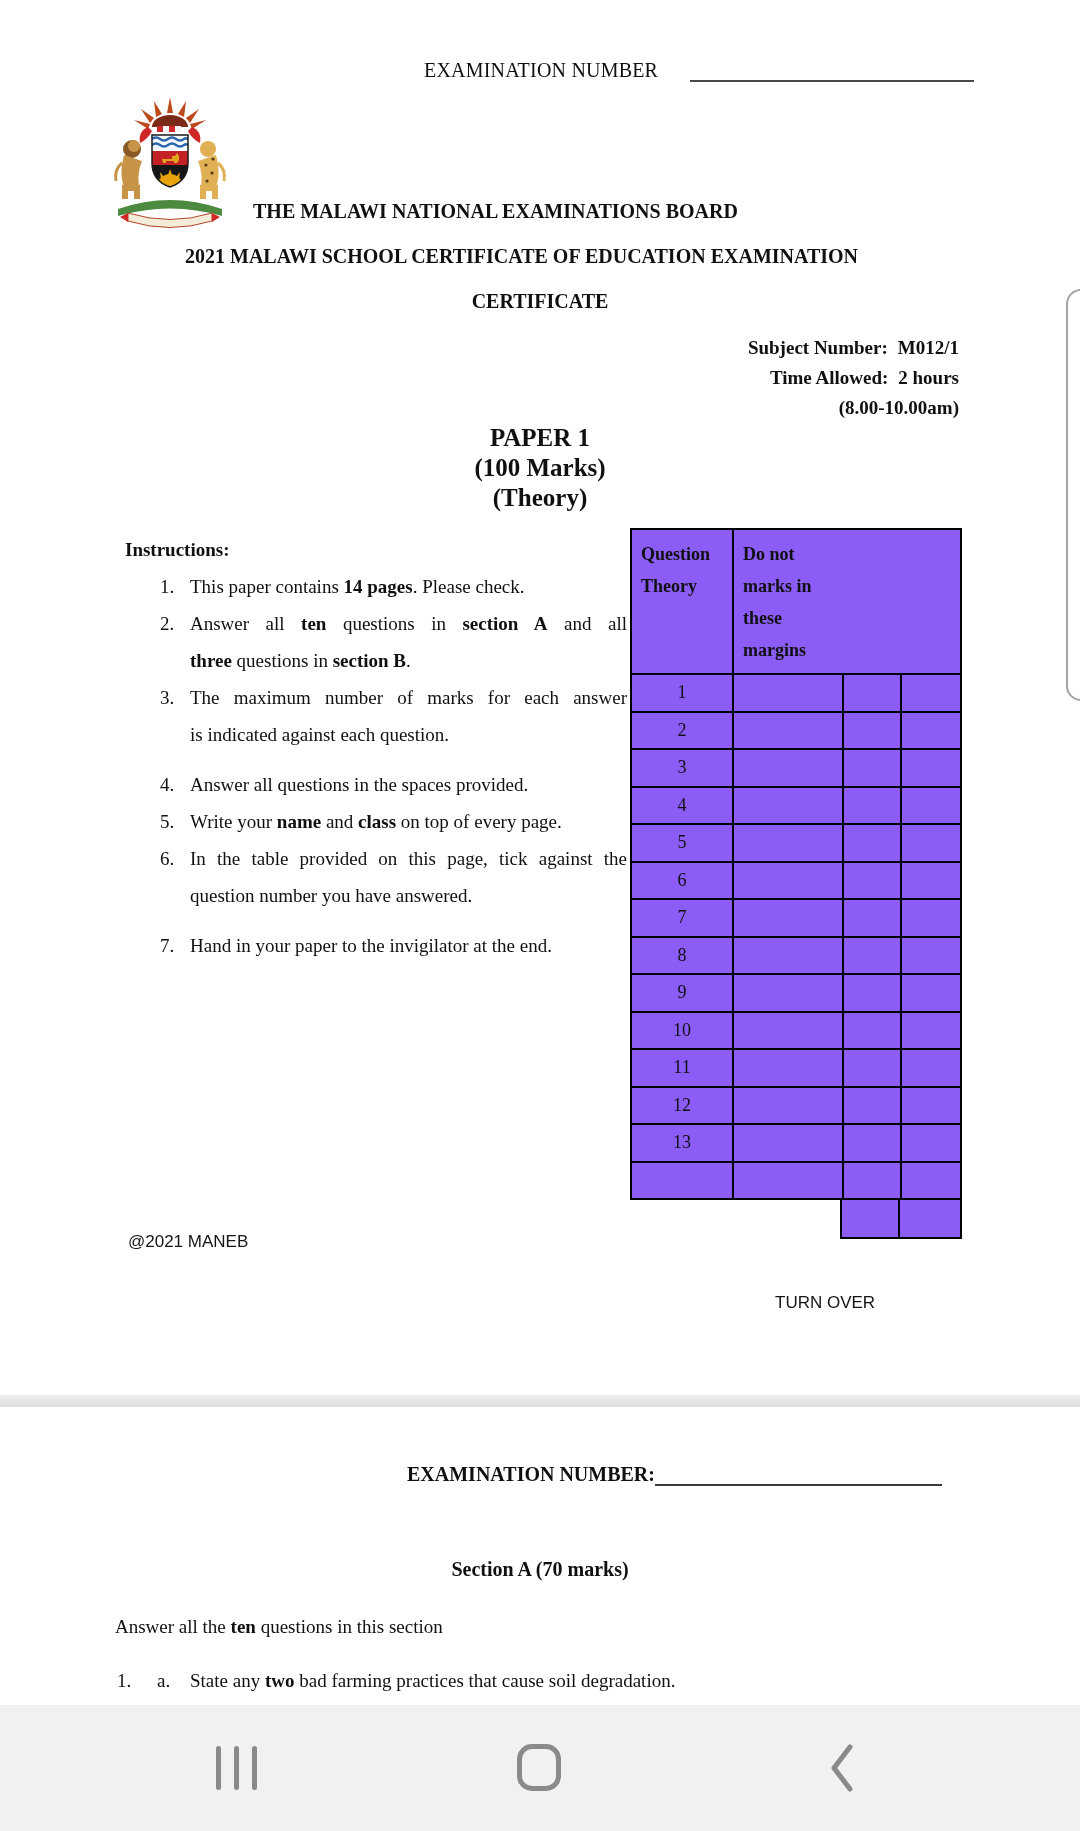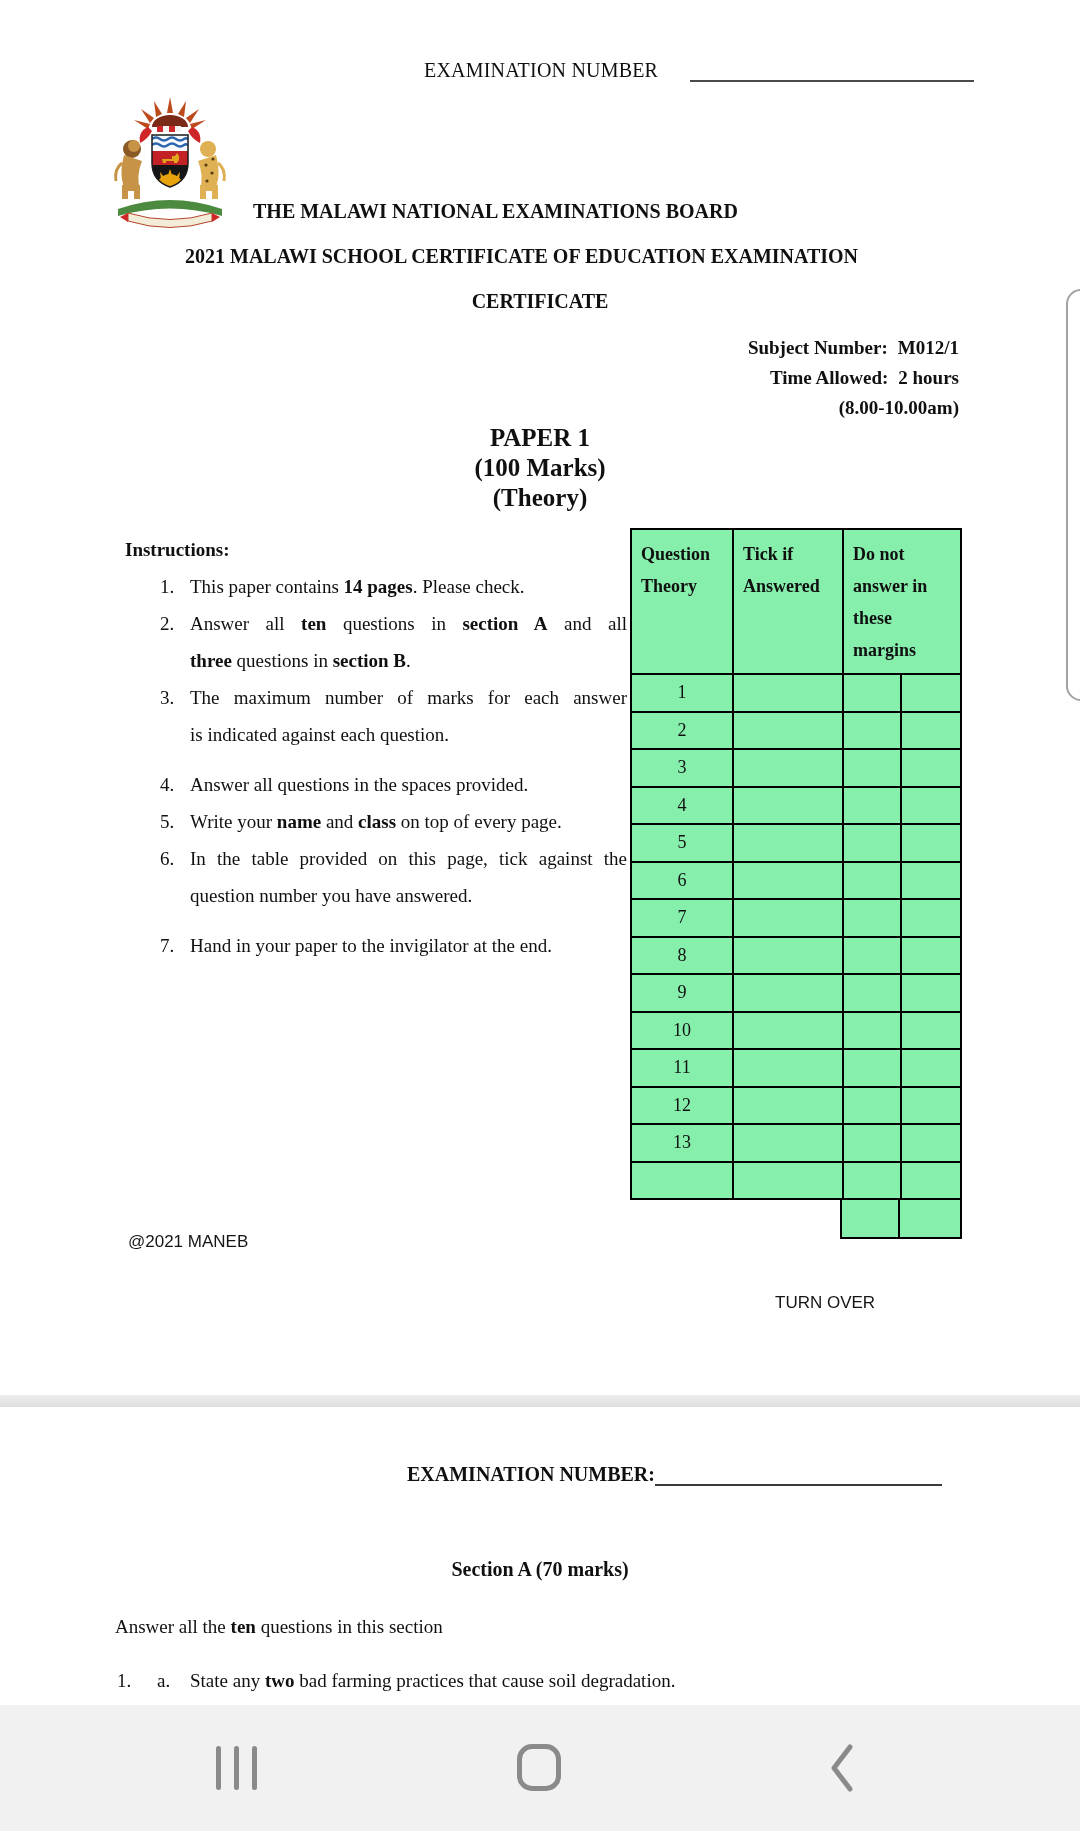--- a/index.html
+++ b/index.html
@@ -20,21 +20,21 @@
   
   .ins-wrap{font-size:19px;line-height:37px;width:520px;}
   .ins-head{font-weight:bold;}
   .ins-item{display:flex;}
   .ins-item.gap{margin-top:13px;}
   .ins-num{width:30px;flex:0 0 30px;}
   .ins-body{width:437px;flex:0 0 437px;}
   .ins-body .line{display:block;}
   .ins-body .line.just{text-align:justify;text-align-last:justify;}
   
-  .qt{box-sizing:border-box;background:#86efac;}
+  .qt{box-sizing:border-box;background:#8b5cf6;}
   .qt-header{display:grid;grid-template-columns:102px 110px 116px;
     border:2px solid #000;border-bottom:2px solid #000;width:332px;height:147px;}
   .qt-header .hcell{border-right:2px solid #000;font-weight:bold;font-size:18px;
     line-height:32px;padding:8px 0 0 9px;box-sizing:border-box;}
   .qt-header .hcell:last-child{border-right:none;}
   .qt-body{display:grid;grid-template-columns:102px 110px 58px 58px;grid-auto-rows:37.5px;
     width:332px;border-left:2px solid #000;border-right:2px solid #000;box-sizing:border-box;}
   .qt-body .cell{border-right:2px solid #000;border-bottom:2px solid #000;
     display:flex;align-items:center;justify-content:center;font-size:18px;box-sizing:border-box;}
   .qt-body .cell.c3{border-right:none;}
@@ -211,26 +211,22 @@
       </div>
     </div>
 </div>
 
 <div class="abs qt qt-header" style="left:630px;top:528px;">
   <div class="hcell">
       <div>Question</div>
       <div>Theory</div>
     </div>
   <div class="hcell">
-      <div>Tick if</div>
-      <div>Answered</div>
-    </div>
-  <div class="hcell">
       <div>Do not</div>
-      <div>answer in</div>
+      <div>marks in</div>
       <div>these</div>
       <div>margins</div>
     </div>
 </div>
 <div class="abs qt qt-body" id="qtable-body" style="left:630px;top:675px;">
     <div class="cell">1</div>
     <div class="cell"></div>
     <div class="cell"></div>
     <div class="cell c3"></div>
     <div class="cell">2</div>

